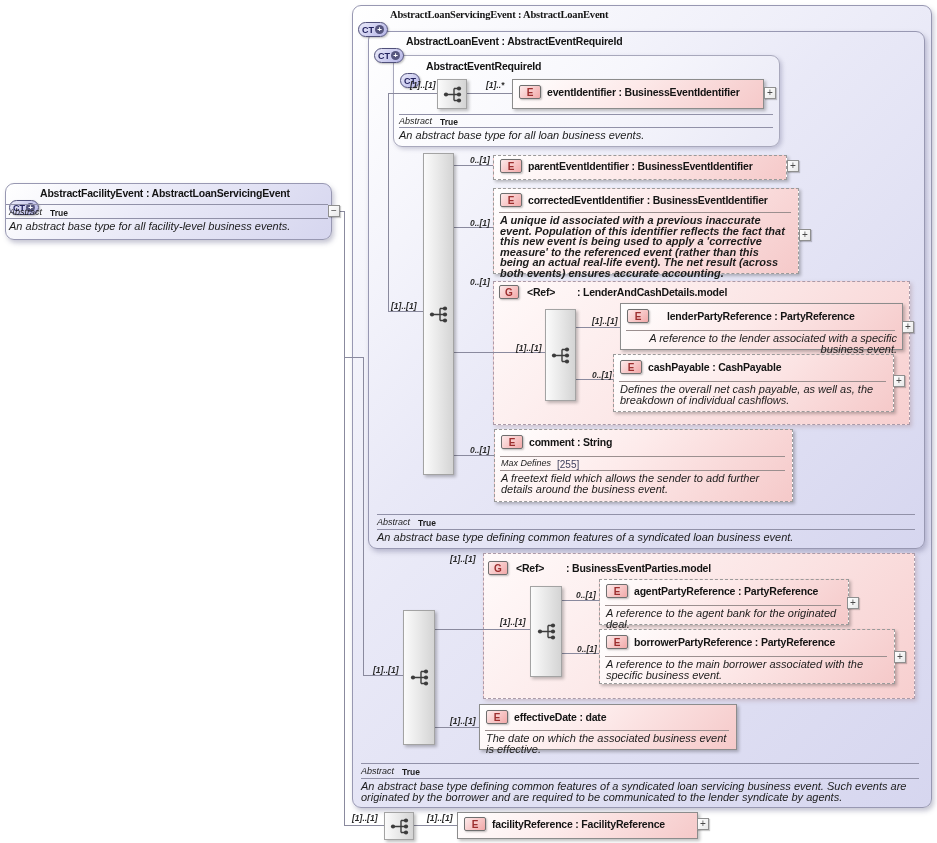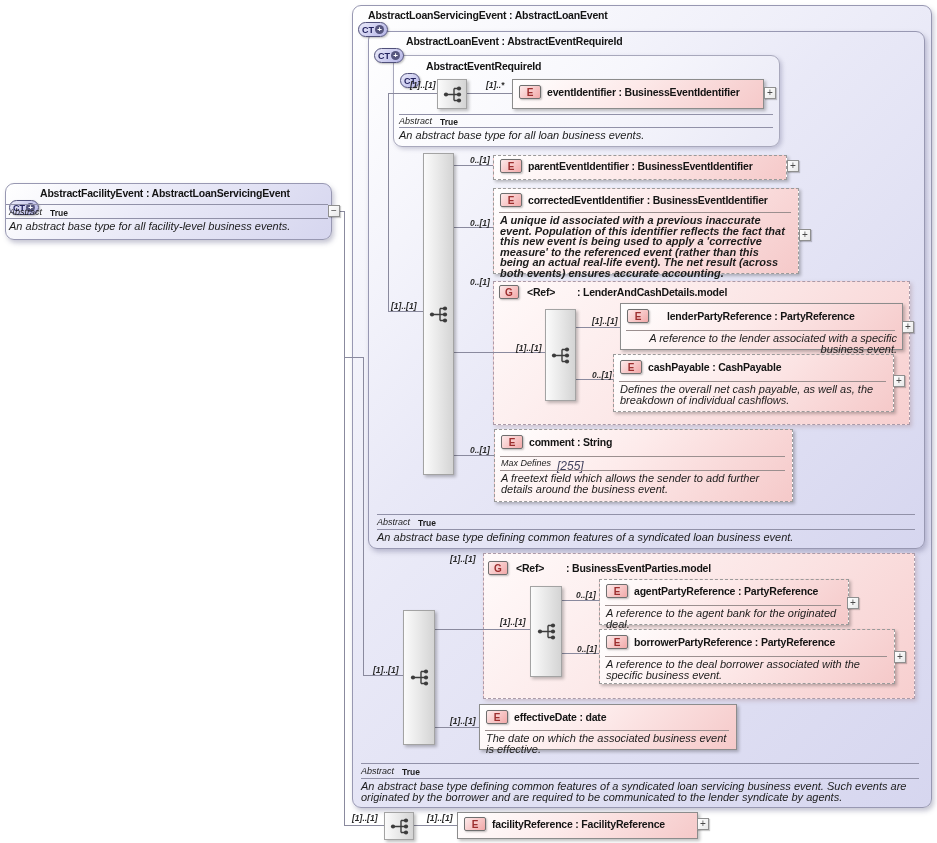--- a/index.html
+++ b/index.html
@@ -36,39 +36,39 @@
   .gbadge{width:20px;}
   .ctbadge{position:absolute;height:15px;border:1px solid #50507a;border-radius:8px;
         background:linear-gradient(135deg,#ebebfa,#b4b4e6);box-shadow:1px 1px 2px rgba(0,0,0,.25);
         display:flex;align-items:center;gap:1px;padding:0 3px;box-sizing:border-box;
         font-weight:bold;font-size:9px;color:#23235e;margin-top:14px;}
   .ctplus{width:9px;height:9px;border-radius:50%;background:#56567e;color:#ffffff;
         font-size:8px;font-weight:bold;line-height:9px;text-align:center;}
   .pm{position:absolute;width:12px;height:12px;border:1px solid #8f8f8f;box-sizing:border-box;
         background:linear-gradient(135deg,#ffffff,#e9e9e9);color:#4a4a4a;
         font-size:10px;line-height:10px;text-align:center;box-shadow:1px 1px 1px rgba(0,0,0,.2);cursor:pointer;}
-  .ml{position:absolute;font-size:12px;color:#41415e;white-space:nowrap;font-style:italic;}
+  .ml{position:absolute;font-size:10px;color:#41415e;white-space:nowrap;}
 </style>
 </head>
 <body>
 
 <div id="canvas">
 
   <div class="cont" style="left:352px;top:5px;width:578px;height:801px;"></div>
   <div class="cont" style="left:368px;top:31px;width:555px;height:516px;"></div>
   <div class="wcont" style="left:393px;top:55px;width:385px;height:90px;"></div>
   <div class="cont" style="left:5px;top:183px;width:325px;height:55px;"></div>
   <div class="gbox" style="left:493px;top:281px;width:415px;height:142px;"></div>
   <div class="gbox" style="left:483px;top:553px;width:430px;height:144px;"></div>
 
   <div class="ctbadge" style="left:358px;top:8px;">
     <span>CT</span>
     <span class="ctplus">+</span>
   </div>
-  <div class="t" style="left:368px;top:9px;">AbstractLoanServicingEvent : AbstractLoanEvent</div>
+  <div class="t" style="left:390px;top:9px;font-family:Liberation Serif, serif;">AbstractLoanServicingEvent : AbstractLoanEvent</div>
 
   <div class="ctbadge" style="left:374px;top:34px;">
     <span>CT</span>
     <span class="ctplus">+</span>
   </div>
   <div class="t" style="left:406px;top:35px;">AbstractLoanEvent : AbstractEventRequireId</div>
 
   <div class="ctbadge" style="left:400px;top:59px;">
     <span>CT</span>
   </div>
@@ -256,21 +256,21 @@
   <div class="ebadge" style="left:606px;top:584px;">E</div>
   <div class="t" style="left:634px;top:585px;">agentPartyReference : PartyReference</div>
   <div class="erule" style="left:605px;top:605px;width:236px;"></div>
   <div class="desc" style="left:606px;top:608px;width:236px;">A reference to the agent bank for the originated deal.</div>
   <div class="pm" style="left:847px;top:597px;">+</div>
 
   <div class="ebox opt" style="left:599px;top:629px;width:294px;height:53px;"></div>
   <div class="ebadge" style="left:606px;top:635px;">E</div>
   <div class="t" style="left:634px;top:636px;">borrowerPartyReference : PartyReference</div>
   <div class="erule" style="left:605px;top:656px;width:282px;"></div>
-  <div class="desc" style="left:606px;top:659px;width:282px;">A reference to the deal borrower associated with the specific business event.</div>
+  <div class="desc" style="left:606px;top:659px;width:282px;">A reference to the main borrower associated with the specific business event.</div>
   <div class="pm" style="left:894px;top:651px;">+</div>
 
   <div class="ebox" style="left:479px;top:704px;width:256px;height:44px;"></div>
   <div class="ebadge" style="left:486px;top:710px;">E</div>
   <div class="t" style="left:514px;top:711px;">effectiveDate : date</div>
   <div class="erule" style="left:485px;top:730px;width:244px;"></div>
   <div class="desc" style="left:486px;top:733px;width:244px;">The date on which the associated business event is effective.</div>
 
   <div class="ebox" style="left:457px;top:812px;width:239px;height:25px;"></div>
   <div class="ebadge" style="left:464px;top:817px;">E</div>

